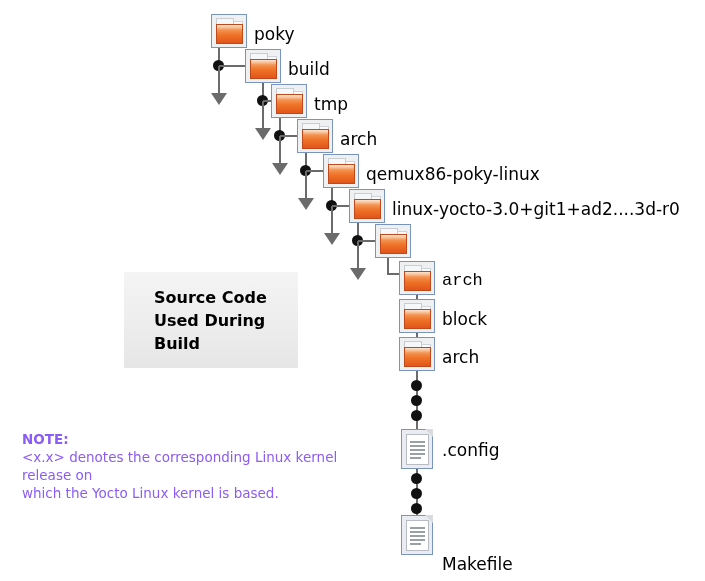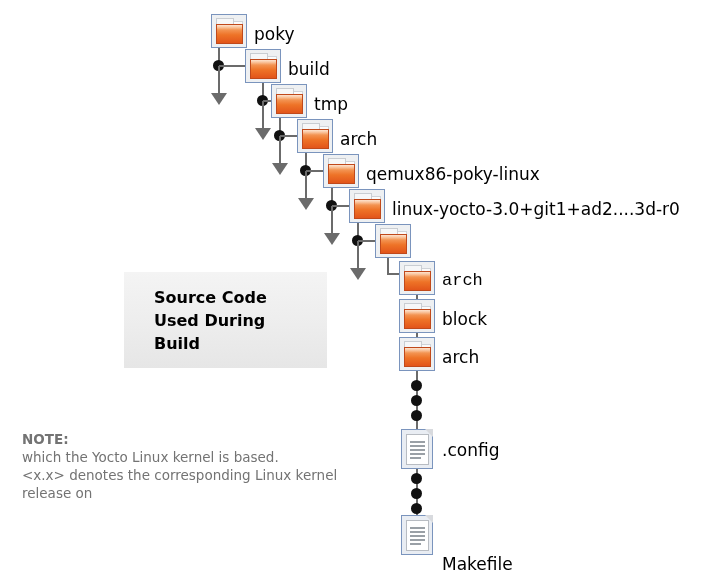--- a/index.html
+++ b/index.html
@@ -43,21 +43,21 @@
 
   
   .label{position:absolute;color:#000000;font-size:17px;line-height:20px;white-space:nowrap;}
 
   
   .callout{position:absolute;box-sizing:border-box;
       background:linear-gradient(to bottom,#f4f4f4 0%,#ededed 55%,#e6e6e6 100%);}
   .callout .ctext{position:absolute;color:#000000;font-weight:bold;font-size:16px;line-height:23px;}
 
   
-  .note{position:absolute;color:#737373;font-size:13.5px;line-height:18px;}
+  .note{position:absolute;color:#8b5cf6;font-size:13.5px;line-height:18px;}
   .note .nhead{font-weight:bold;}
 </style>
 </head>
 <body>
 
 <div id="canvas">
 
   <div class="vline" style="left:218px;top:48px;height:22px;"></div>
   <div class="dot" style="left:213px;top:60px;"></div>
   <div class="hline" style="left:219px;top:65px;width:26px;"></div>
@@ -218,25 +218,25 @@
         <div class="fold"></div>
       <div class="ln" style="left:8px;top:11px;width:15px;"></div>
       <div class="ln" style="left:8px;top:15px;width:15px;"></div>
       <div class="ln" style="left:8px;top:19px;width:15px;"></div>
       <div class="ln" style="left:8px;top:23px;width:15px;"></div>
       <div class="ln" style="left:8px;top:27px;width:11px;"></div>
     </div>
   </div>
   <div class="label" style="left:442px;top:554px;text-align:right;">Makefile</div>
 
-  <div class="callout" style="left:124px;top:272px;width:203px;height:96px;">
+  <div class="callout" style="left:124px;top:272px;width:174px;height:96px;">
     <div class="ctext" style="left:30px;top:14px;">Source Code</div>
     <div class="ctext" style="left:30px;top:37px;">Used During</div>
     <div class="ctext" style="left:30px;top:60px;">Build</div>
   </div>
 
   <div class="note" style="left:22px;top:430px;width:360px;">
     <div class="nhead">NOTE:</div>
+    <div>&lt;x.x&gt; denotes the corresponding Linux kernel release on</div>
     <div>which the Yocto Linux kernel is based.</div>
-    <div>&lt;x.x&gt; denotes the corresponding Linux kernel release on</div>
   </div>
 
 </div>
 
 </body></html>

